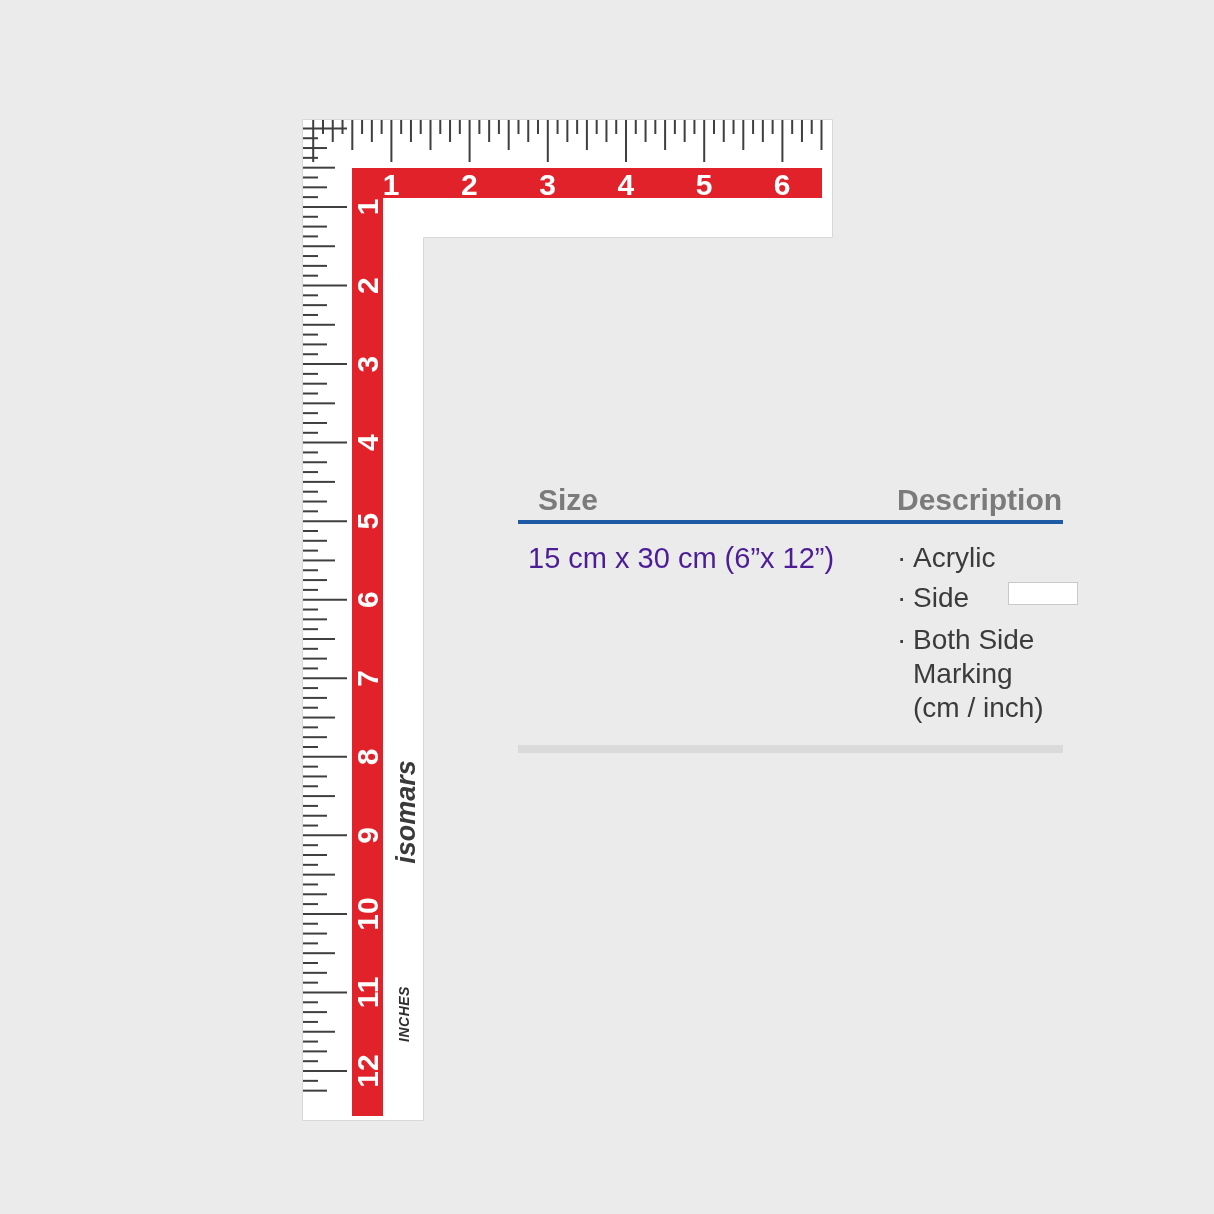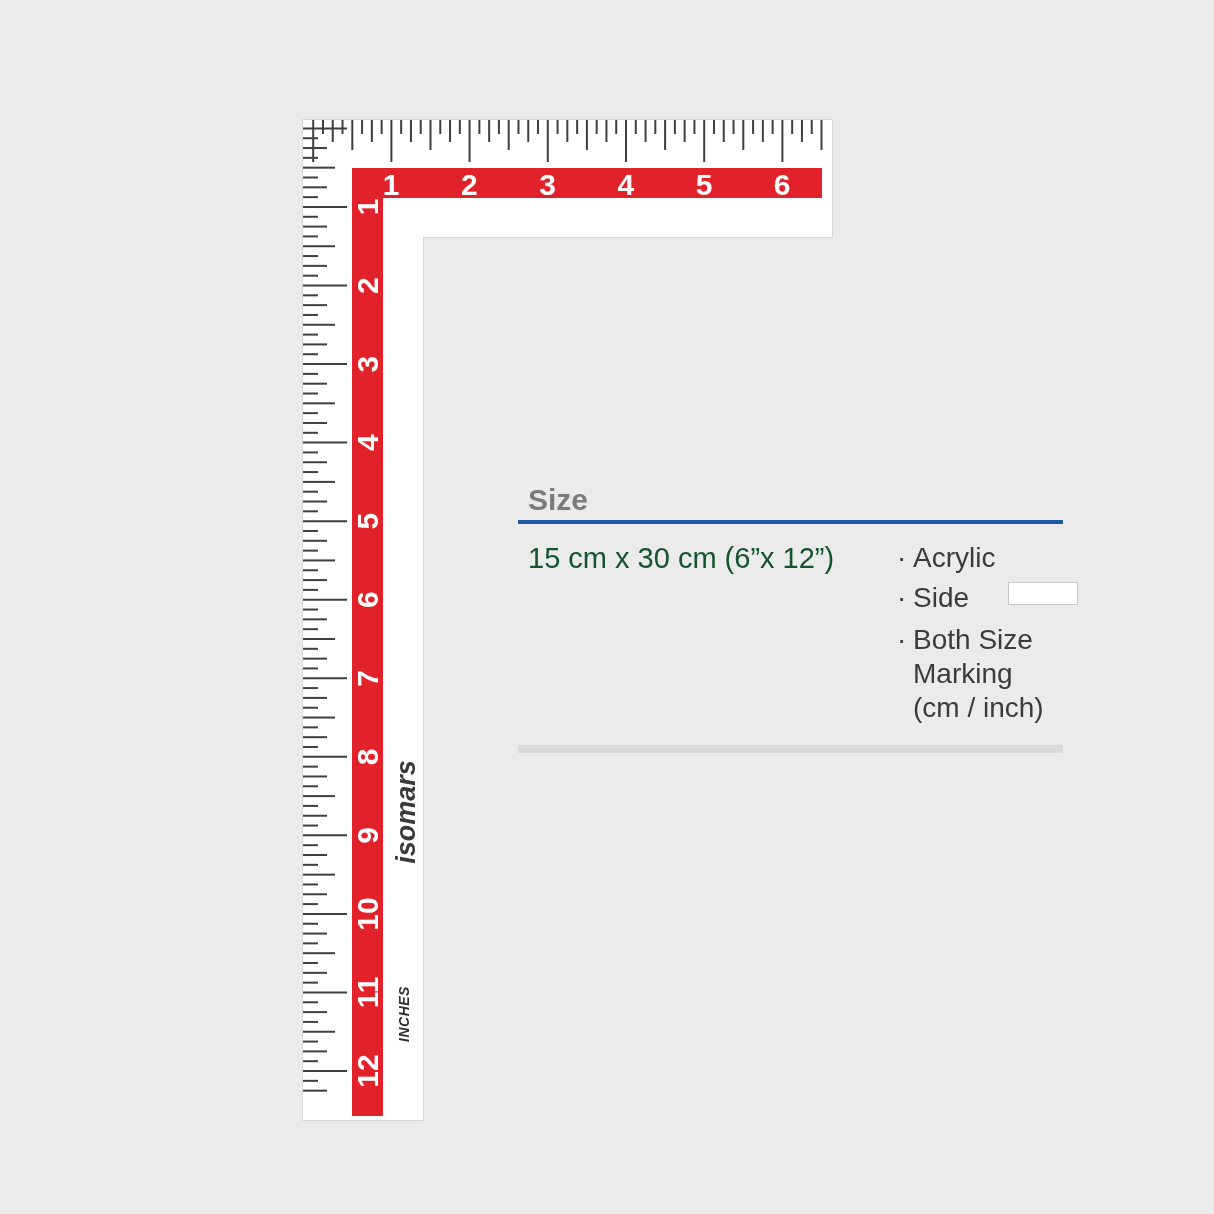--- a/index.html
+++ b/index.html
@@ -23,32 +23,32 @@
   }
   .spec-header {
     position: absolute;
     top: 0;
     font-size: 30px;
     font-weight: bold;
     color: #7b7b7b;
     line-height: 36px;
     white-space: nowrap;
   }
-  .size-h  { left: 10px; }
+  .size-h  { left: 20px; }
   .desc-h  { left: 379px; }
   .blue-rule {
     position: absolute;
     left: 0; top: 38px;
     width: 545px; height: 4px;
   }
   .size-col {
     position: absolute;
     left: 10px; top: 56px;
     font-size: 29px;
-    color: #14532d;
+    color: #4c1d95;
     white-space: nowrap;
   }
   .size-line { line-height: 40px; }
   .desc-col {
     position: absolute;
     left: 379px; top: 56px;
     font-size: 28px;
     color: #3b3b3b;
   }
   .desc-item { display: flex; line-height: 40px; white-space: nowrap; }
@@ -257,39 +257,40 @@
         <text x="367.5" y="913.9499999999999" text-anchor="middle" dominant-baseline="central" font-size="30" font-weight="bold" fill="#ffffff" transform="rotate(-90 367.5 913.9499999999999)">10</text>
         <text x="367.5" y="992.5" text-anchor="middle" dominant-baseline="central" font-size="30" font-weight="bold" fill="#ffffff" transform="rotate(-90 367.5 992.5)">11</text>
         <text x="367.5" y="1071.05" text-anchor="middle" dominant-baseline="central" font-size="30" font-weight="bold" fill="#ffffff" transform="rotate(-90 367.5 1071.05)">12</text>
       </g>
     <text id="brand-text" x="406" y="812" transform="rotate(-90 406 812)" text-anchor="middle" dominant-baseline="central" font-size="27" font-weight="bold" font-style="italic" fill="#3a3a3a">isomars</text>
     <text id="inches-text" x="404" y="1014" transform="rotate(-90 404 1014)" text-anchor="middle" dominant-baseline="central" font-size="14" font-weight="600" font-style="italic" letter-spacing="0.5" fill="#2e2e2e">INCHES</text>
   </svg>
 
   <div class="spec">
     <div class="spec-header size-h">Size</div>
+    <div class="spec-header desc-h">Description</div>
     <div class="blue-rule" id="blue-rule" style="background: rgb(29, 91, 166);"></div>
 
     <div class="size-col">
       <div class="size-line">15 cm x 30 cm (6”x 12”)</div>
     </div>
 
     <div class="desc-col">
       <div class="desc-item">
         <span class="bullet">·</span>
         <span>Acrylic</span>
       </div>
       <div class="desc-item">
         <span class="bullet">·</span>
         <span>Side</span>
       </div>
       <div class="desc-item multi">
         <span class="bullet">·</span>
         <span class="lines">
-          <span class="dline">Both Size</span>
+          <span class="dline">Both Side</span>
           <span class="dline">Marking</span>
           <span class="dline">(cm / inch)</span>
         </span>
       </div>
     </div>
 
     <span class="swatch" id="color-swatch" style="background: rgb(255, 255, 255);"></span>
     <div class="gray-rule"></div>
   </div>
 

